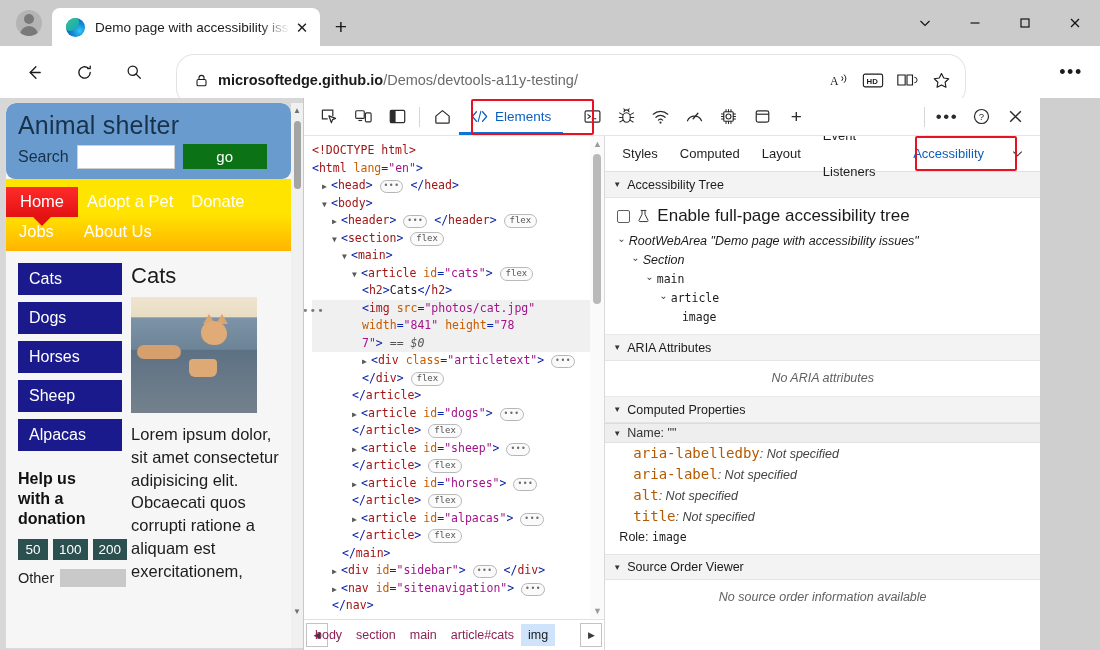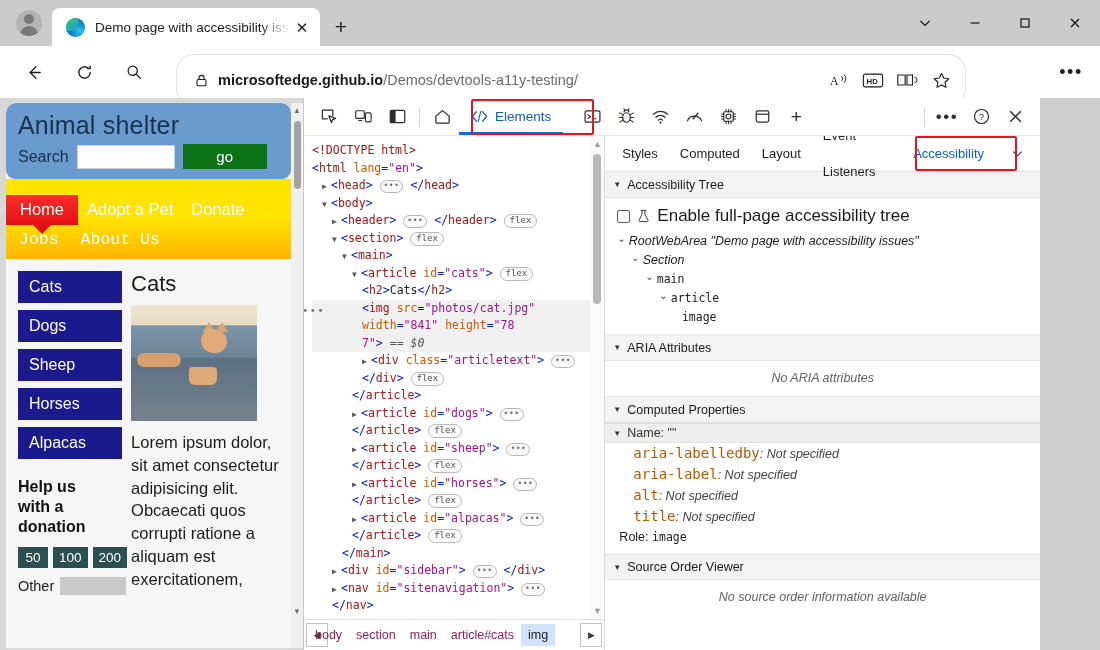--- a/index.html
+++ b/index.html
@@ -131,34 +131,34 @@
   .hdr h1 { margin: 0 0 4px 0; font-size: 25px; font-weight: 400; color: #18324b; letter-spacing: .2px; }
   .searchrow { display: flex; align-items: center; gap: 8px; }
   .searchrow label { font-size: 16px; color: #16304a; }
   .searchbox { width: 98px; height: 24px; background: #fff; border: 1px solid #cfcfcf; }
   .gobtn {
     width: 84px; height: 25px; background: #0b7316; color: #fff;
     font-size: 15px; display: flex; align-items: center; justify-content: center;
   }
   .navyellow {
     background: linear-gradient(180deg,#ffe400 0%, #ffe400 48%, #ffb400 100%);
-    padding: 16px 0 4px 0; position: relative;
+    padding: 8px 0 4px 0; position: relative;
   }
   .navrow1 { display: flex; align-items: flex-start; gap: 0; }
   .navitem { font-size: 16.5px; color: #fff; padding: 5px 9px 6px 9px; }
   .navitem.home {
     background: linear-gradient(180deg,#ff2b2b 0%, #e31212 100%);
     position: relative; padding-left: 14px; padding-right: 14px;
   }
   .navitem.home::after {
     content: ""; position: absolute; left: 50%; bottom: -9px; margin-left: -9px;
     border-left: 9px solid transparent; border-right: 9px solid transparent;
     border-top: 9px solid #e31212;
   }
-  .navrow2 { display: flex; gap: 4px; padding-left: 4px; font-family: Liberation Mono, monospace; }
+  .navrow2 { display: flex; gap: 12px; padding-left: 4px; }
   .content { display: flex; padding: 12px 0 0 0; }
   .leftcol { width: 132px; padding-left: 12px; }
   .catbtn {
     background: #1a1a8c; color: #fff; font-size: 16px;
     padding: 7px 0 7px 11px; margin-bottom: 7px; width: 104px;
   }
   .helpus { margin-top: 18px; font-size: 16px; font-weight: bold; color: #111; line-height: 1.25; width: 80px;}
   .donrow { display: flex; gap: 5px; margin-top: 10px; }
   .donbtn {
     background: #2c5050; color: #fff; font-size: 13.5px;
@@ -431,22 +431,22 @@
         <div class="navrow2">
           <div class="navitem">Jobs</div>
           <div class="navitem">About Us</div>
         </div>
       </div>
 
       <div class="content">
         <div class="leftcol">
           <div class="catbtn">Cats</div>
           <div class="catbtn">Dogs</div>
+          <div class="catbtn">Horses</div>
           <div class="catbtn">Sheep</div>
-          <div class="catbtn">Horses</div>
           <div class="catbtn">Alpacas</div>
 
           <div class="helpus">Help us with a donation</div>
           <div class="donrow">
             <div class="donbtn">50</div>
             <div class="donbtn">100</div>
             <div class="donbtn">200</div>
           </div>
           <div class="otherrow">
             <span>Other</span>

